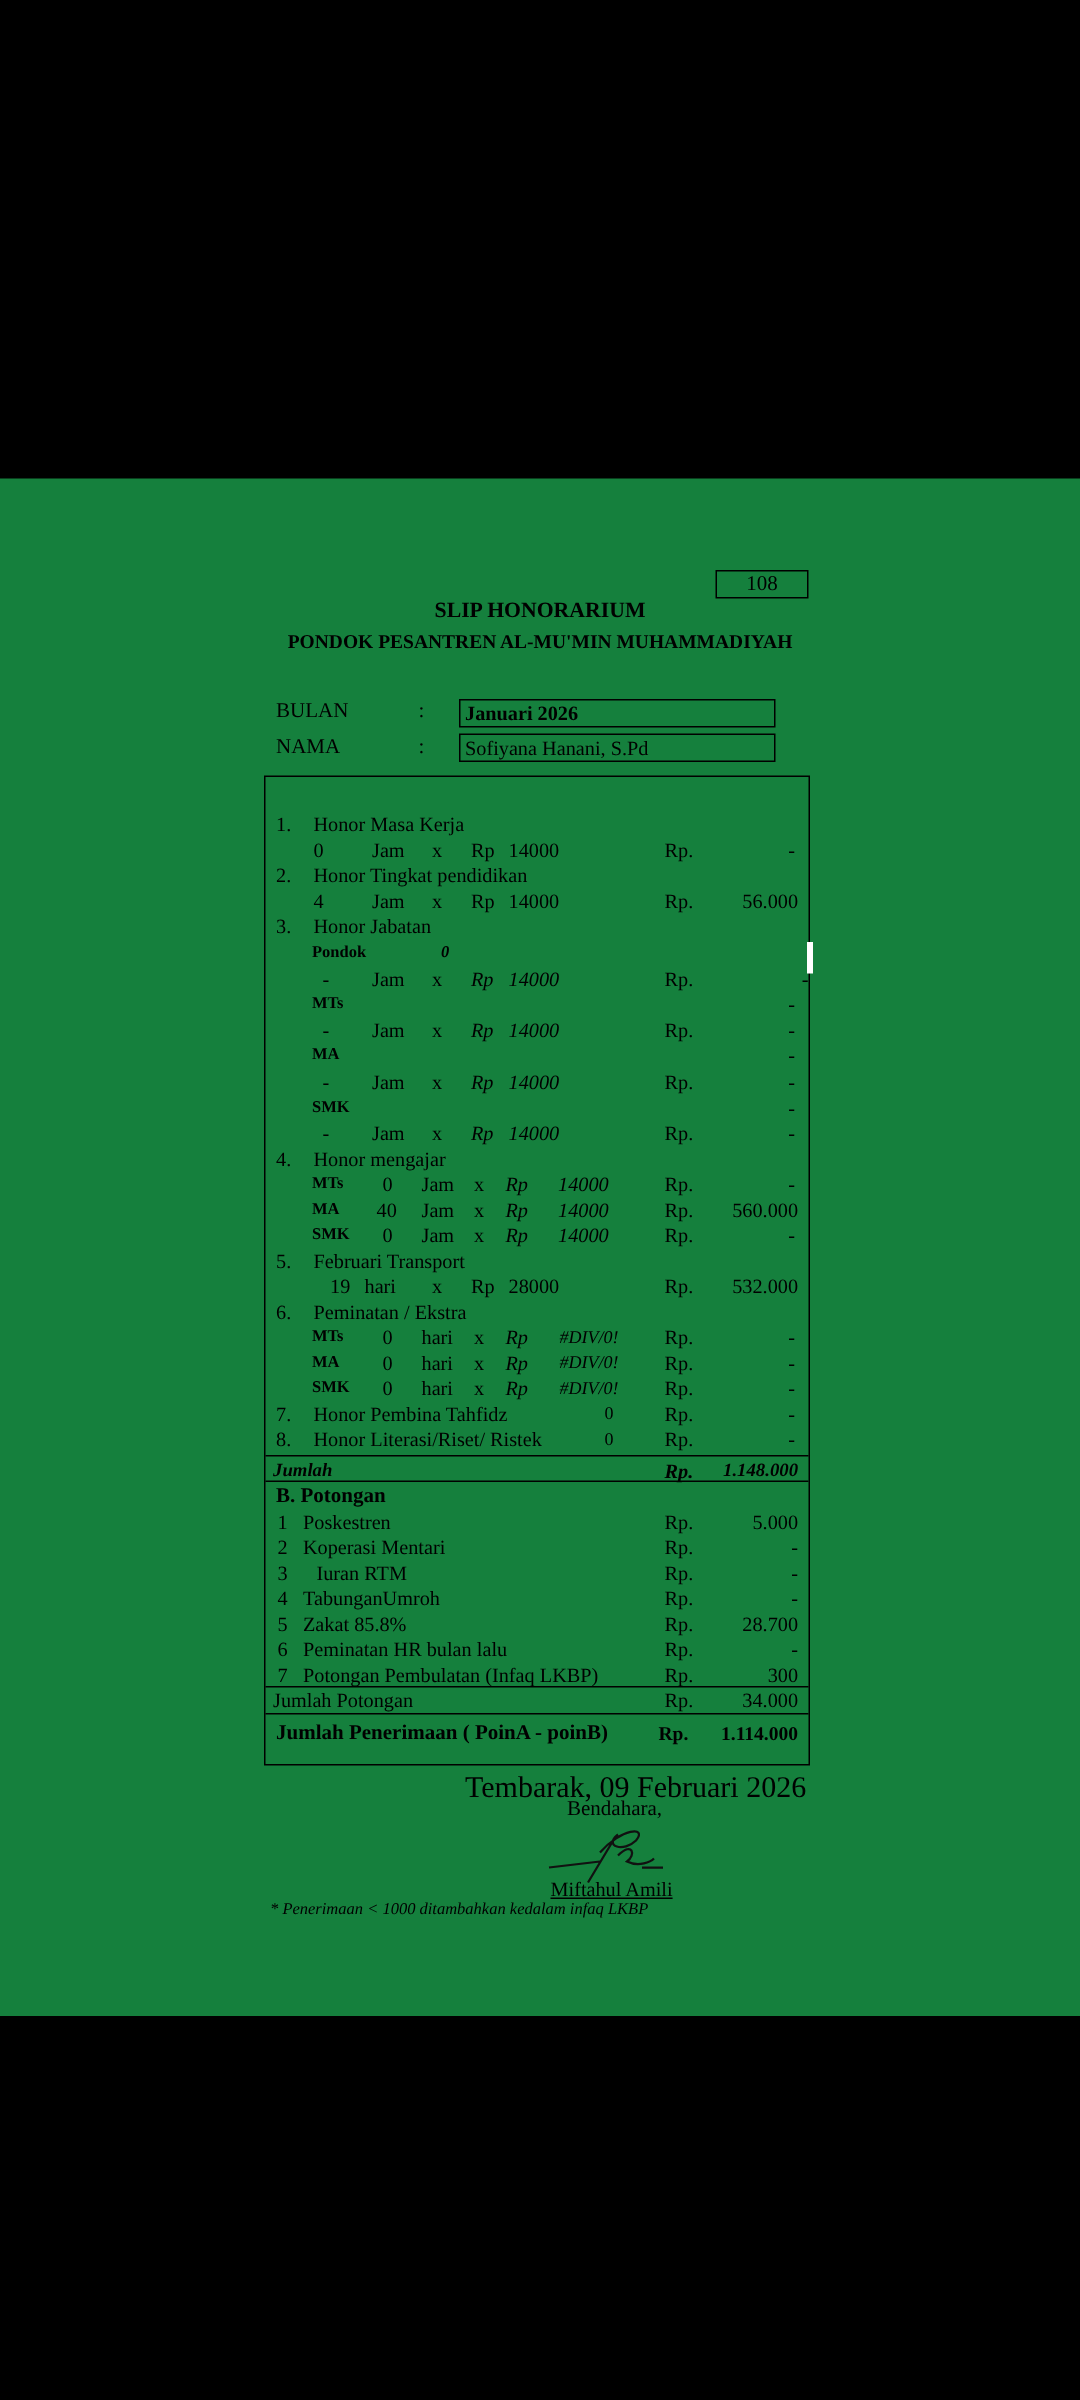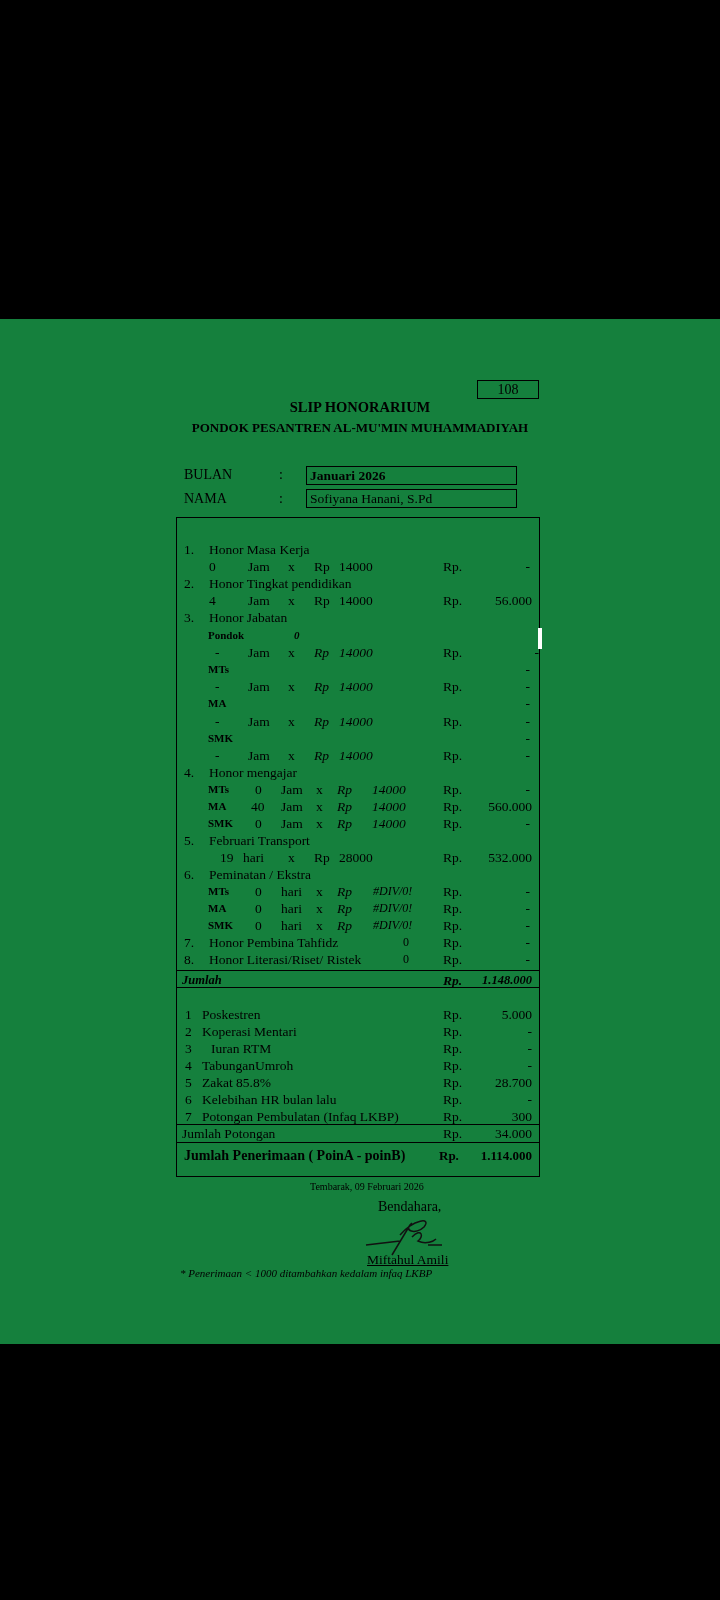--- a/index.html
+++ b/index.html
@@ -239,20 +239,23 @@
     </div>
 
     <div class="hline" style="top:452px"></div>
     <div class="row" style="top:454px">
       <span class="b it" style="left:5px;font-size:12.5px">Jumlah</span>
       <span class="b it" style="left:266px">Rp.</span>
       <span class="b it r" style="right:7px;font-size:12.5px">1.148.000</span>
     </div>
     <div class="hline" style="top:469px"></div>
 
+    <div class="row" style="top:471px">
+      <span class="b" style="left:7px;font-size:14px">B. Potongan</span>
+    </div>
     <div id="potongan-list">
         <div class="row" style="top: 488px;">
           <span style="left:8px">1</span>
           <span style="left:25px">Poskestren</span>
           <span style="left:266px">Rp.</span>
           <span style="right:7px" class="r">5.000</span>
         </div>
         <div class="row" style="top: 505px;">
           <span style="left:8px">2</span>
           <span style="left:25px">Koperasi Mentari</span>
@@ -272,21 +275,21 @@
           <span style="right:7px" class="r">-</span>
         </div>
         <div class="row" style="top: 556px;">
           <span style="left:8px">5</span>
           <span style="left:25px">Zakat 85.8%</span>
           <span style="left:266px">Rp.</span>
           <span style="right:7px" class="r">28.700</span>
         </div>
         <div class="row" style="top: 573px;">
           <span style="left:8px">6</span>
-          <span style="left:25px">Kelebihan HR bulan lalu</span>
+          <span style="left:25px">Peminatan HR bulan lalu</span>
           <span style="left:266px">Rp.</span>
           <span style="right:7px" class="r">-</span>
         </div>
         <div class="row" style="top: 590px;">
           <span style="left:8px">7</span>
           <span style="left:25px">Potongan Pembulatan (Infaq LKBP)</span>
           <span style="left:266px">Rp.</span>
           <span style="right:7px" class="r">300</span>
         </div>
       </div>
@@ -299,20 +302,20 @@
     </div>
     <div class="hline" style="top:624px"></div>
     <div class="row" style="top:629px">
       <span class="b" style="left:7px;font-size:14px">Jumlah Penerimaan ( PoinA - poinB)</span>
       <span class="b" style="left:262px;font-size:13px">Rp.</span>
       <span class="b r" style="right:7px;font-size:13px">1.114.000</span>
     </div>
   </div>
   <div class="gap"></div>
 
-  <div class="abs" style="left:310px;top:862px;font-size:10px">Tembarak, 09 Februari 2026</div>
+  <div class="abs" style="left:310px;top:862px;font-size:20px">Tembarak, 09 Februari 2026</div>
   <div class="abs" style="left:378px;top:880px;font-size:14px">Bendahara,</div>
   <svg class="abs" style="left:362px;top:898px" width="90" height="40" viewBox="0 0 90 40">
     <path d="M4 28 L38 24 M30 38 L48 8 M38 18 C52 2 70 0 62 10 C54 18 40 14 50 6 M50 20 C60 10 62 20 56 24 C64 28 72 24 74 22 M66 28 L80 28" fill="none" stroke="#111" stroke-width="1.5"></path>
   </svg>
   <div class="sig-name">Miftahul Amili</div>
   <div class="footer-note">* Penerimaan &lt; 1000 ditambahkan kedalam infaq LKBP</div>
 </div>
 
 </body></html>

